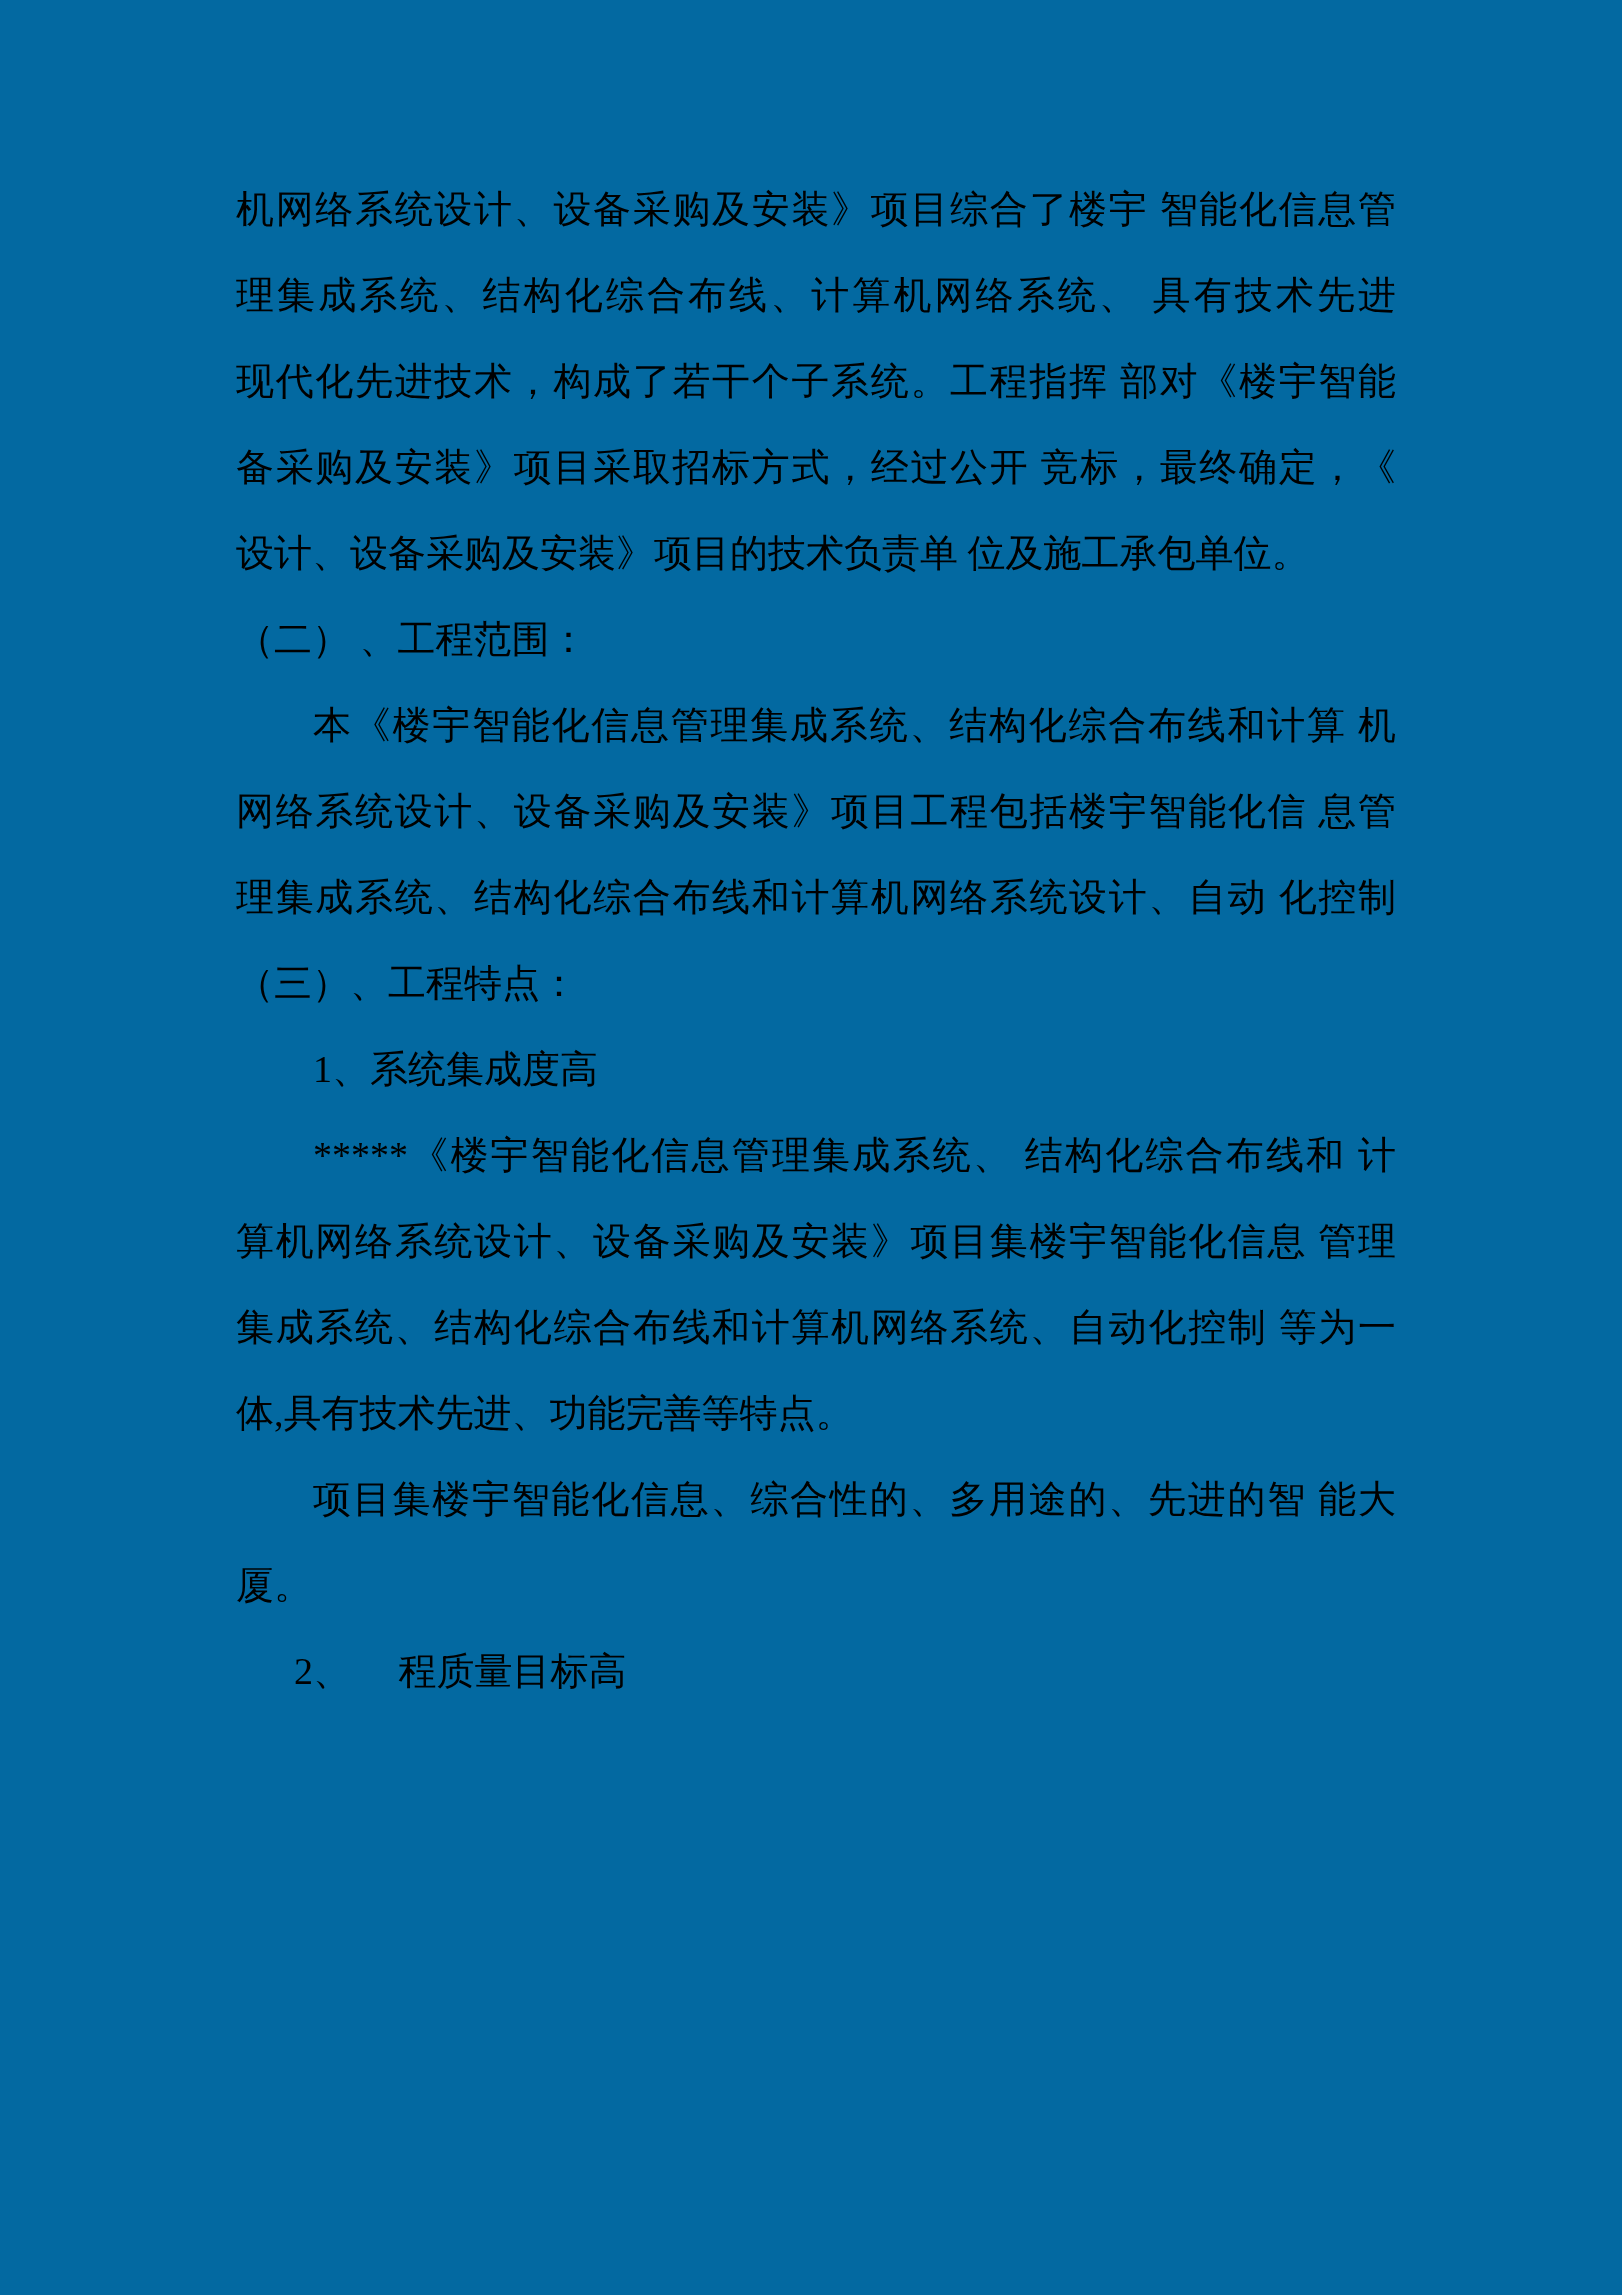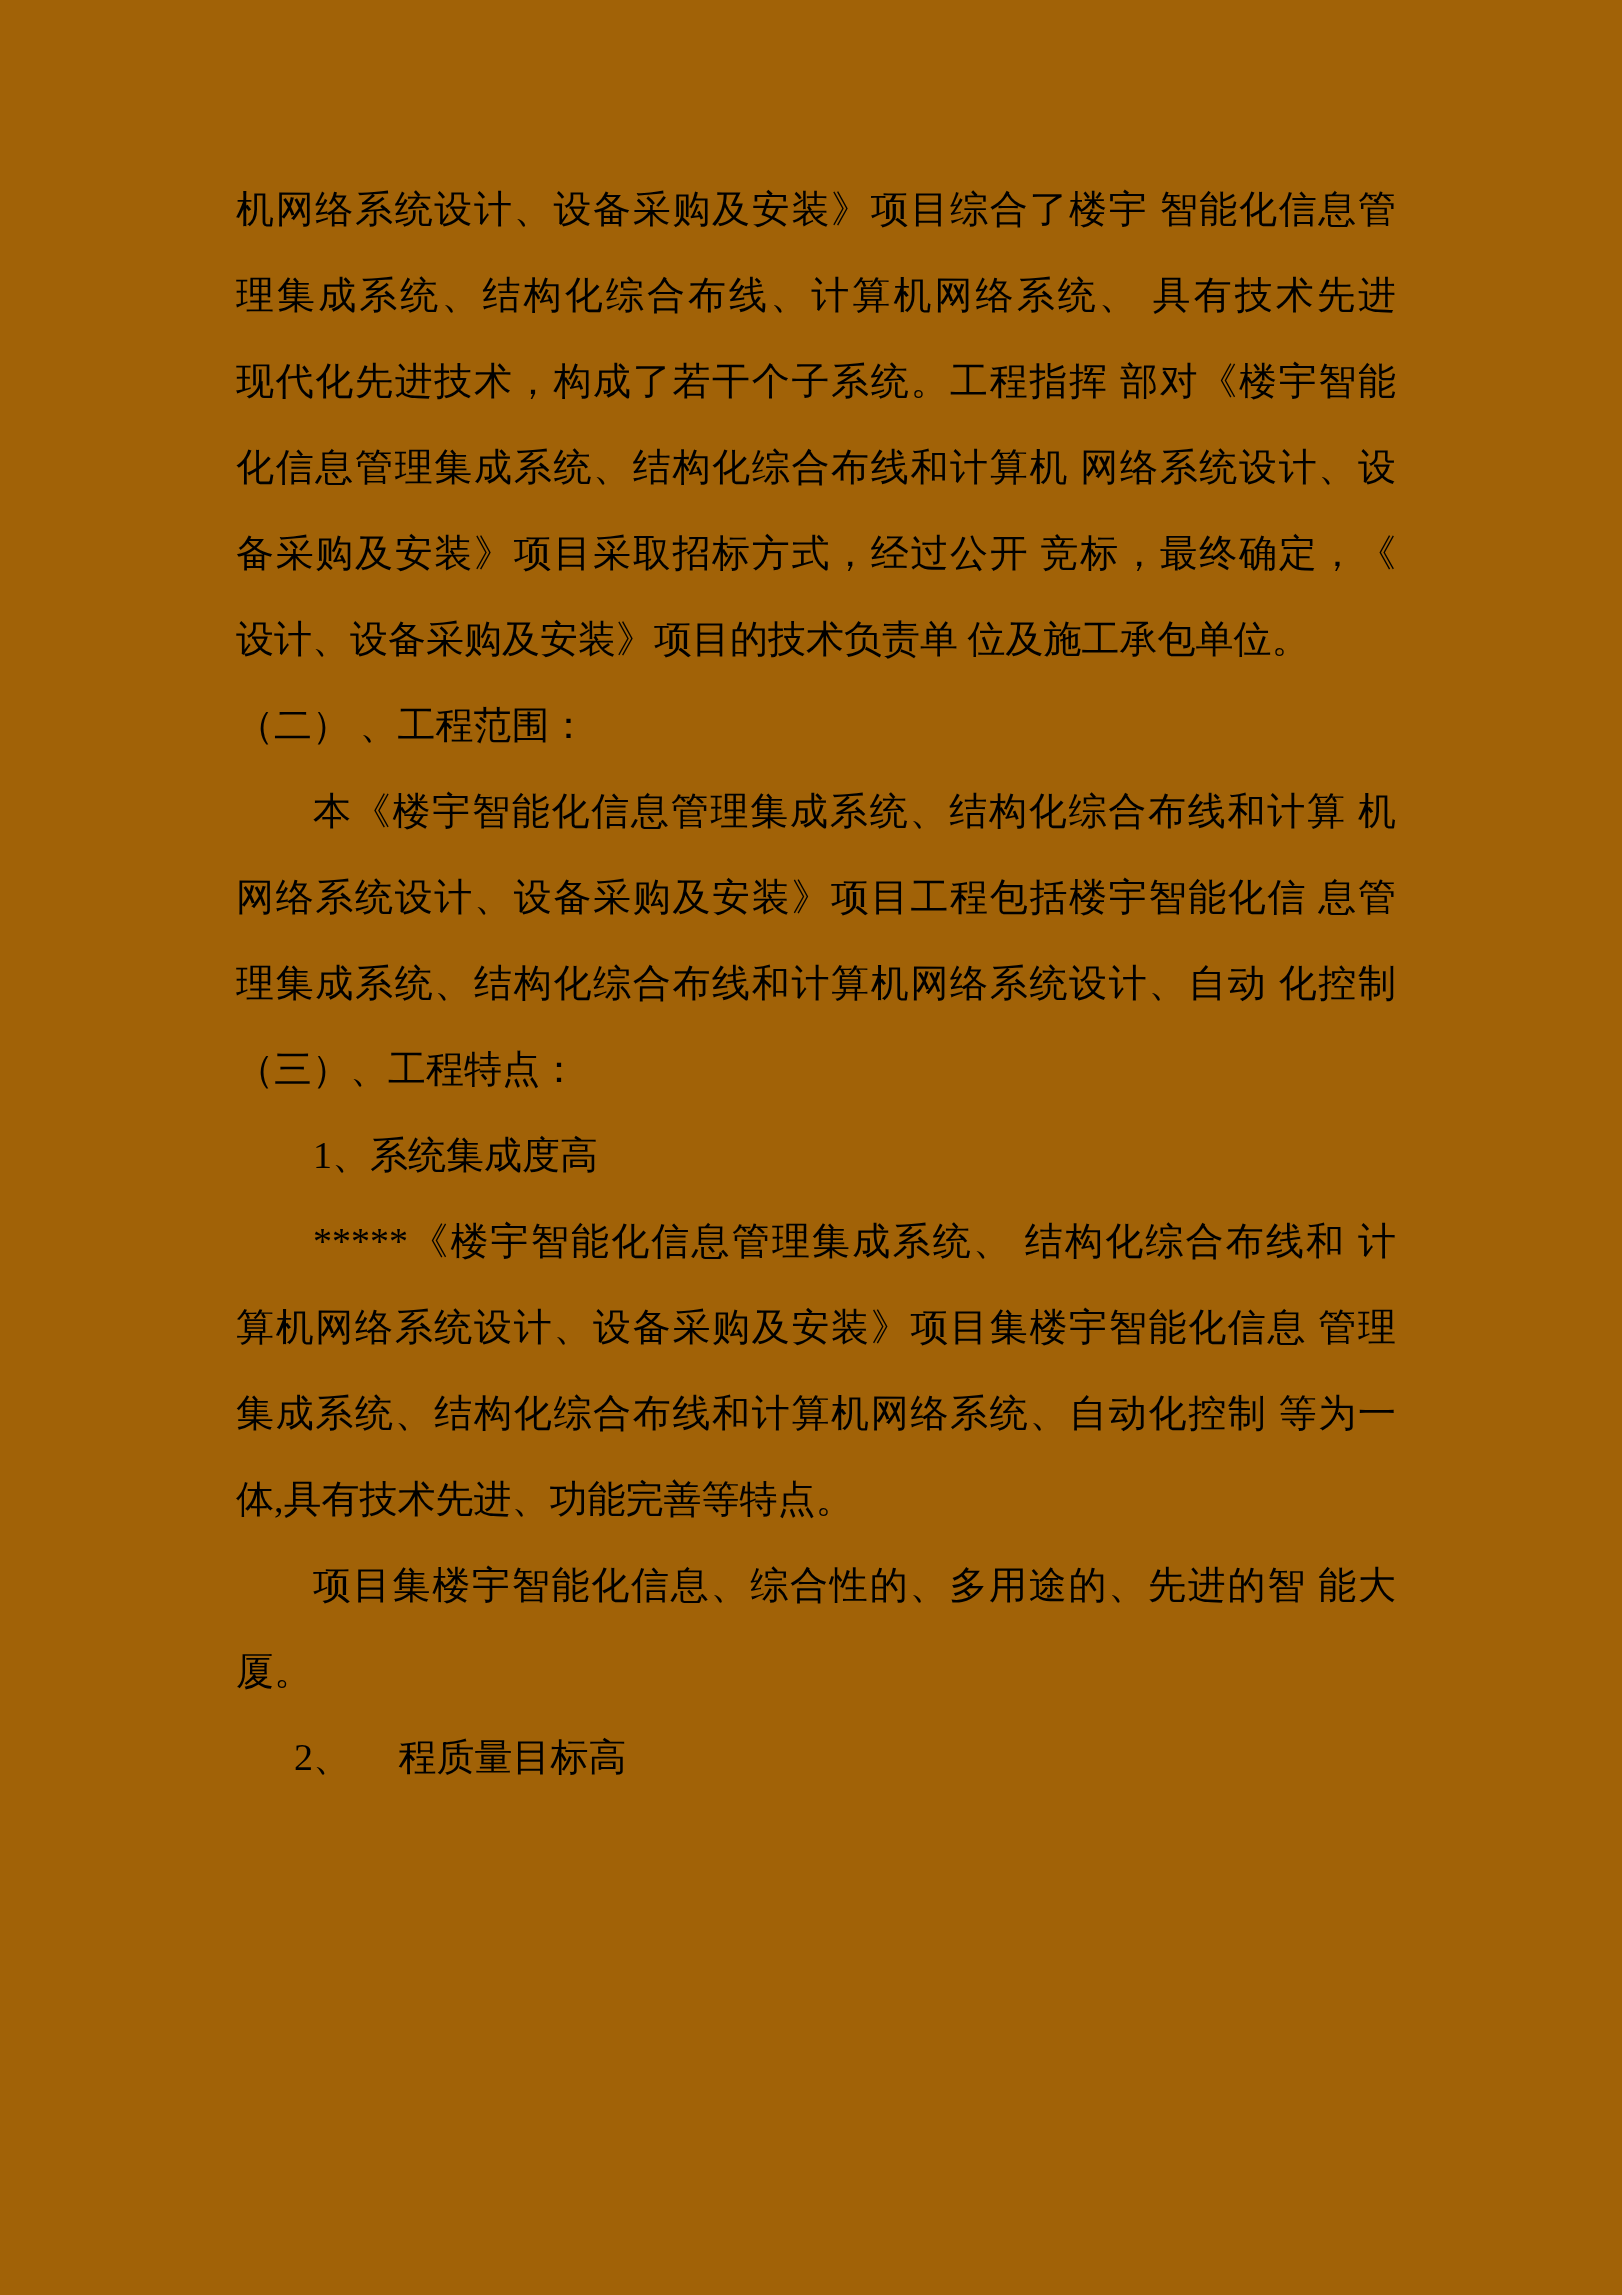--- a/index.html
+++ b/index.html
@@ -5,21 +5,21 @@
   html, body {
     margin: 0;
     padding: 0;
     background: #ffffff;
   }
   .page {
     position: relative;
     width: 1623px;
     height: 2295px;
     box-sizing: border-box;
-    background: #a16207;
+    background: #0369a1;
     color: #000000;
     padding: 166px 227px 15px 236px;
     font-family: "Liberation Serif", "DejaVu Serif", serif;
     font-size: 38px;
     overflow: hidden;
   }
   .ln {
     height: 86px;
     line-height: 86px;
     text-align: left;
@@ -34,21 +34,20 @@
   .ln.ind2 { padding-left: 77px; }
   .ln.ind15 { padding-left: 58px; }
 </style>
 </head>
 <body>
 
 <div class="page">
   <div class="ln fill">机网络系统设计、设备采购及安装》项目综合了楼宇 智能化信息管</div>
   <div class="ln fill">理集成系统、结构化综合布线、计算机网络系统、 具有技术先进</div>
   <div class="ln fill">现代化先进技术，构成了若干个子系统。工程指挥 部对《楼宇智能</div>
-  <div class="ln fill">化信息管理集成系统、结构化综合布线和计算机 网络系统设计、设</div>
   <div class="ln fill">备采购及安装》项目采取招标方式，经过公开 竞标，最终确定，《</div>
   <div class="ln">设计、设备采购及安装》项目的技术负责单 位及施工承包单位。</div>
   <div class="ln">（二） 、工程范围：</div>
   <div class="ln fill ind2">本《楼宇智能化信息管理集成系统、结构化综合布线和计算 机</div>
   <div class="ln fill">网络系统设计、设备采购及安装》项目工程包括楼宇智能化信 息管</div>
   <div class="ln fill">理集成系统、结构化综合布线和计算机网络系统设计、自动 化控制</div>
   <div class="ln">（三）、工程特点：</div>
   <div class="ln ind2">1、系统集成度高</div>
   <div class="ln fill ind2">*****《楼宇智能化信息管理集成系统、 结构化综合布线和 计</div>
   <div class="ln fill">算机网络系统设计、设备采购及安装》项目集楼宇智能化信息 管理</div>

